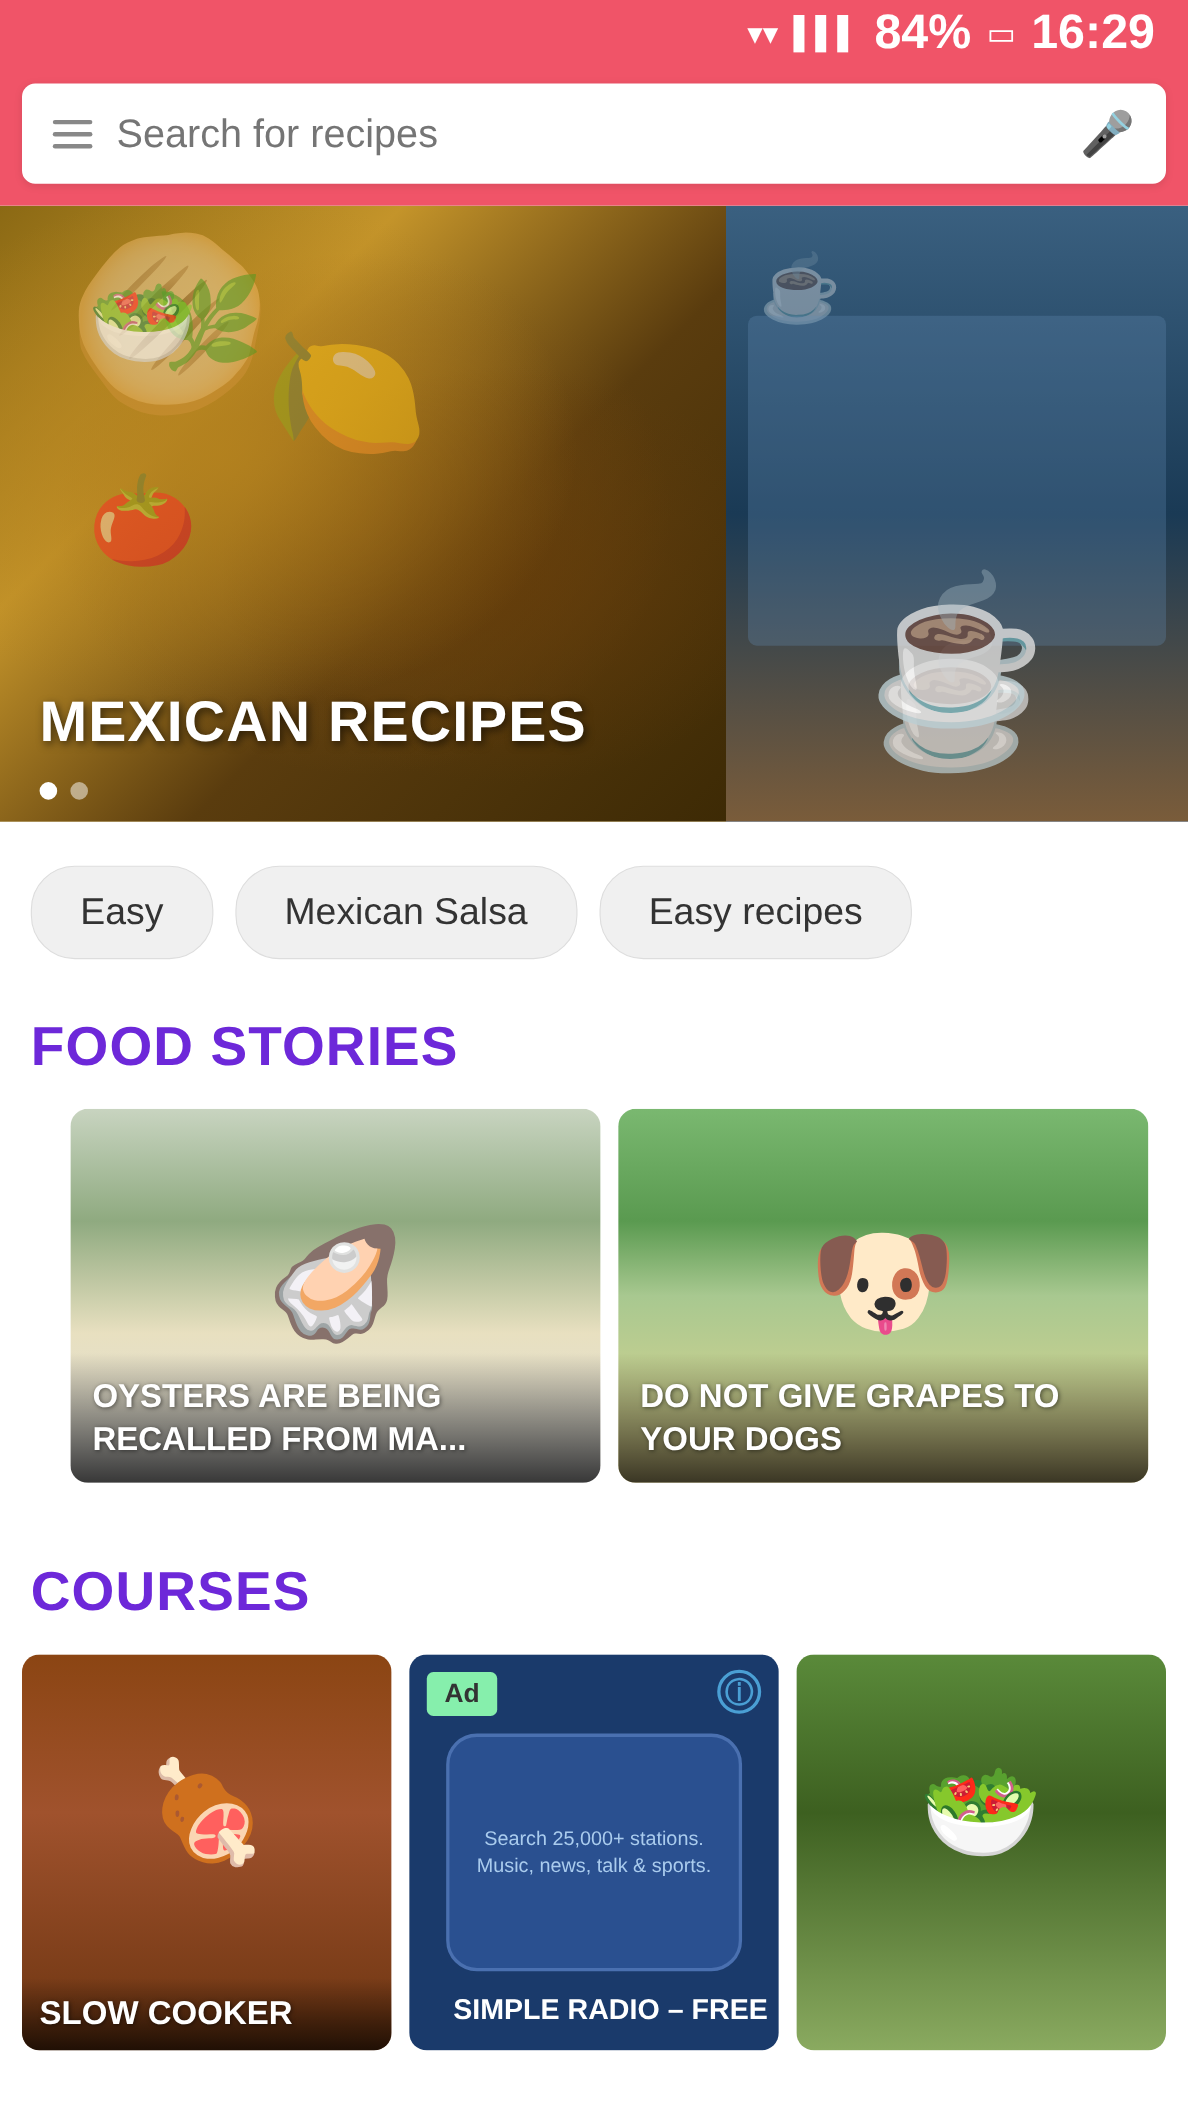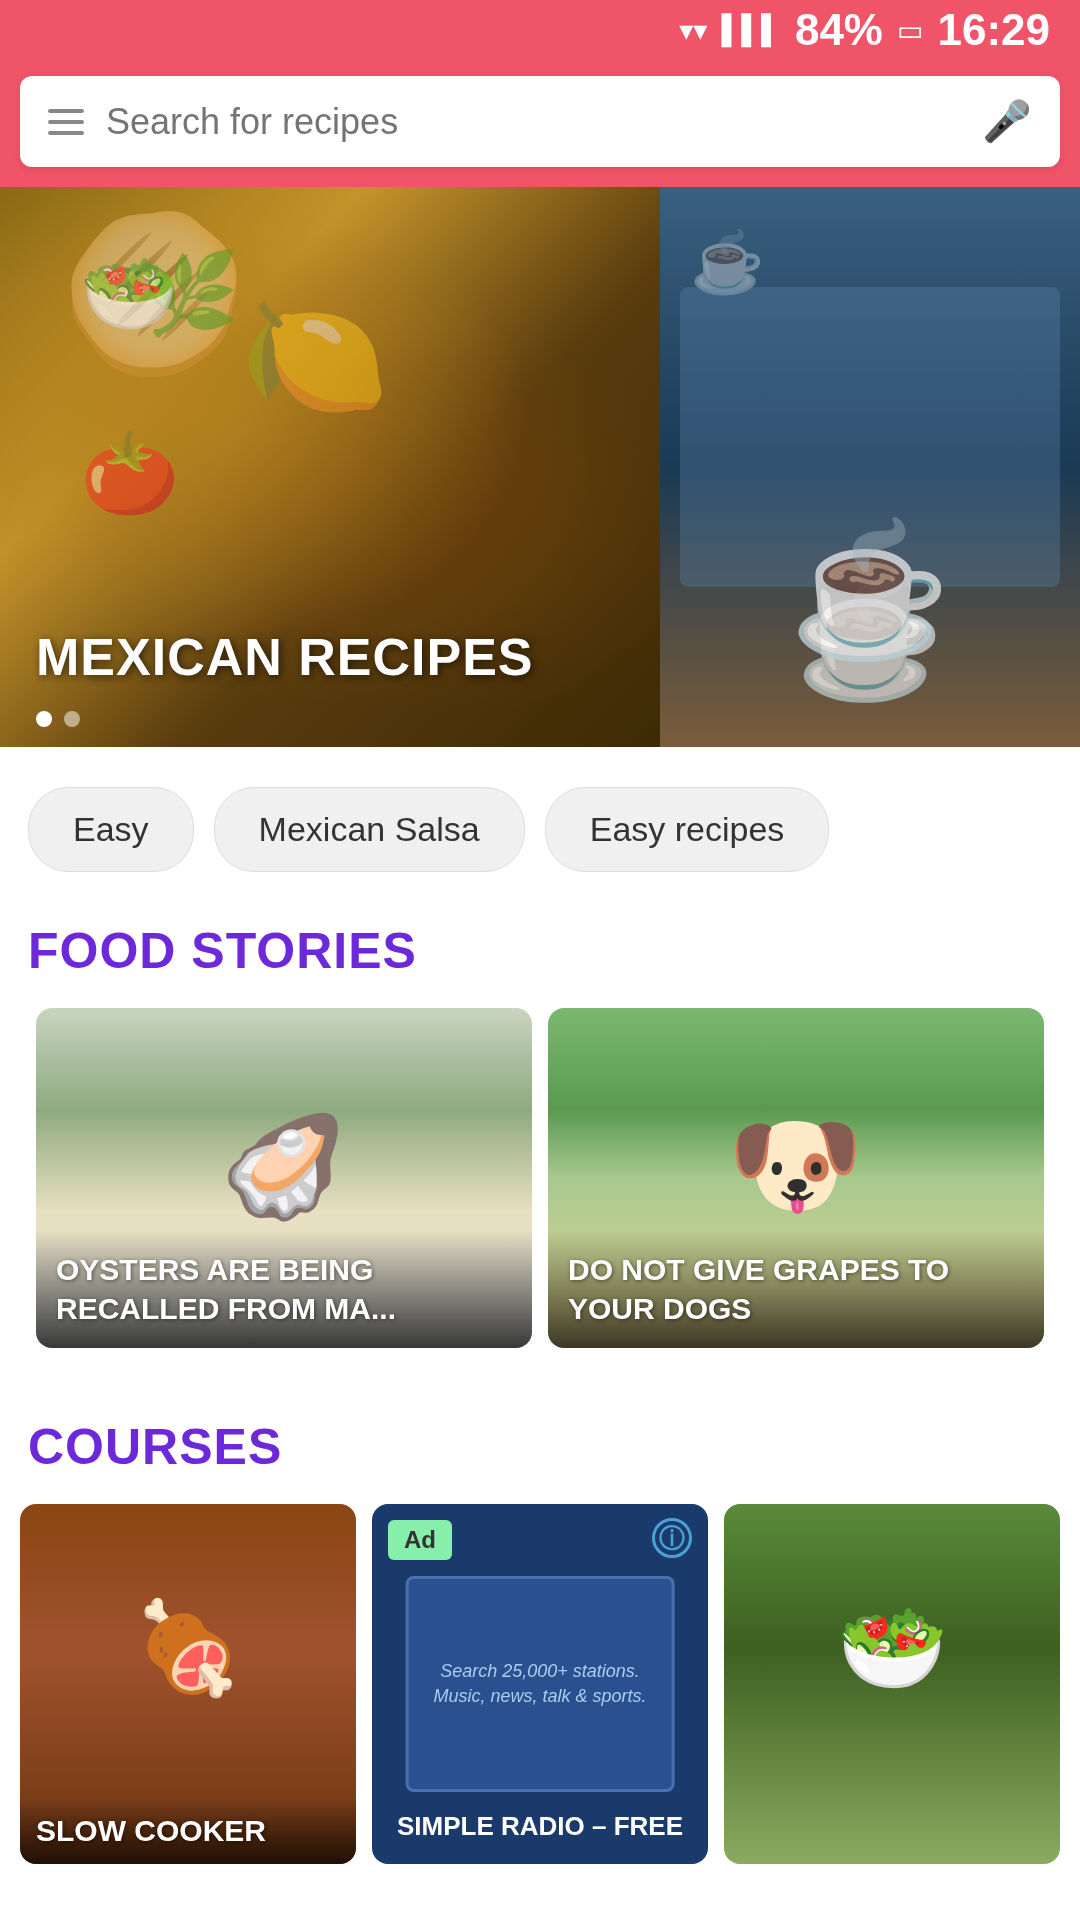--- a/index.html
+++ b/index.html
@@ -188,20 +188,21 @@
       font-weight: 900;
       color: #6d28d9;
       letter-spacing: 1px;
     }
 
     .stories-grid {
       display: flex;
       gap: 16px;
       padding: 0 36px;
       height: 340px;
+      margin-left: 28px;
     }
     .story-card {
       flex: 1;
       border-radius: 16px;
       overflow: hidden;
       position: relative;
       cursor: pointer;
     }
     .story-card-img {
       width: 100%;
@@ -323,44 +324,43 @@
       align-items: center;
       justify-content: center;
       color: #4a9fd4;
       font-size: 26px;
       font-weight: bold;
     }
     .ad-phone-mockup {
       width: 80%;
       height: 60%;
       background: #2a5090;
-      border-radius: 8px;
+      border-radius: 28px;
       display: flex;
       flex-direction: column;
       align-items: center;
       justify-content: center;
       border: 3px solid #4a70b0;
       position: absolute;
       top: 50%;
       left: 50%;
       transform: translate(-50%, -50%);
-      font-style: italic;
     }
     .ad-phone-text {
       color: #aaccee;
       font-size: 18px;
       text-align: center;
       padding: 8px;
       line-height: 1.4;
     }
     .ad-title {
       color: white;
       font-size: 26px;
       font-weight: 900;
-      text-align: center;
+      text-align: right;
       position: absolute;
       bottom: 20px;
       left: 10px;
       right: 10px;
       line-height: 1.3;
     }
     .course-card-overlay {
       position: absolute;
       bottom: 0;
       left: 0;

